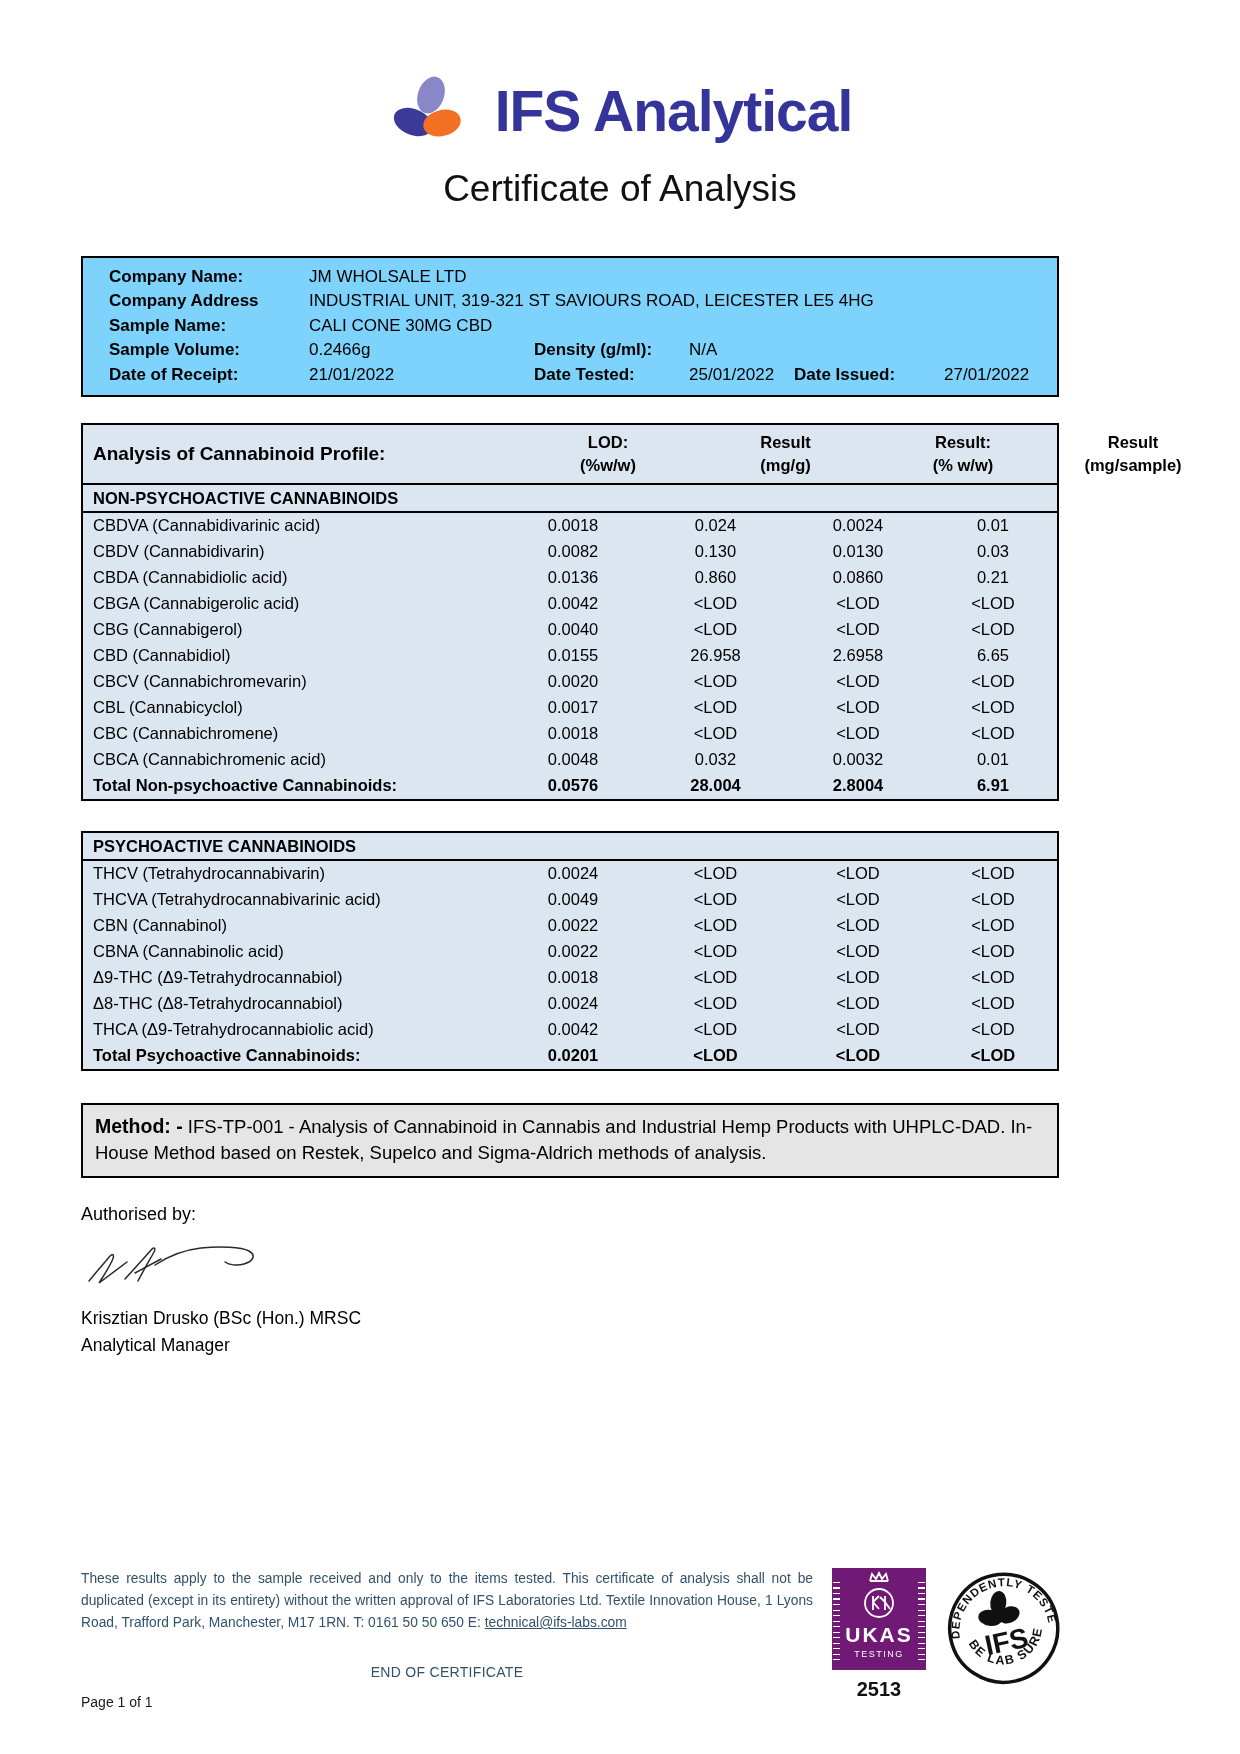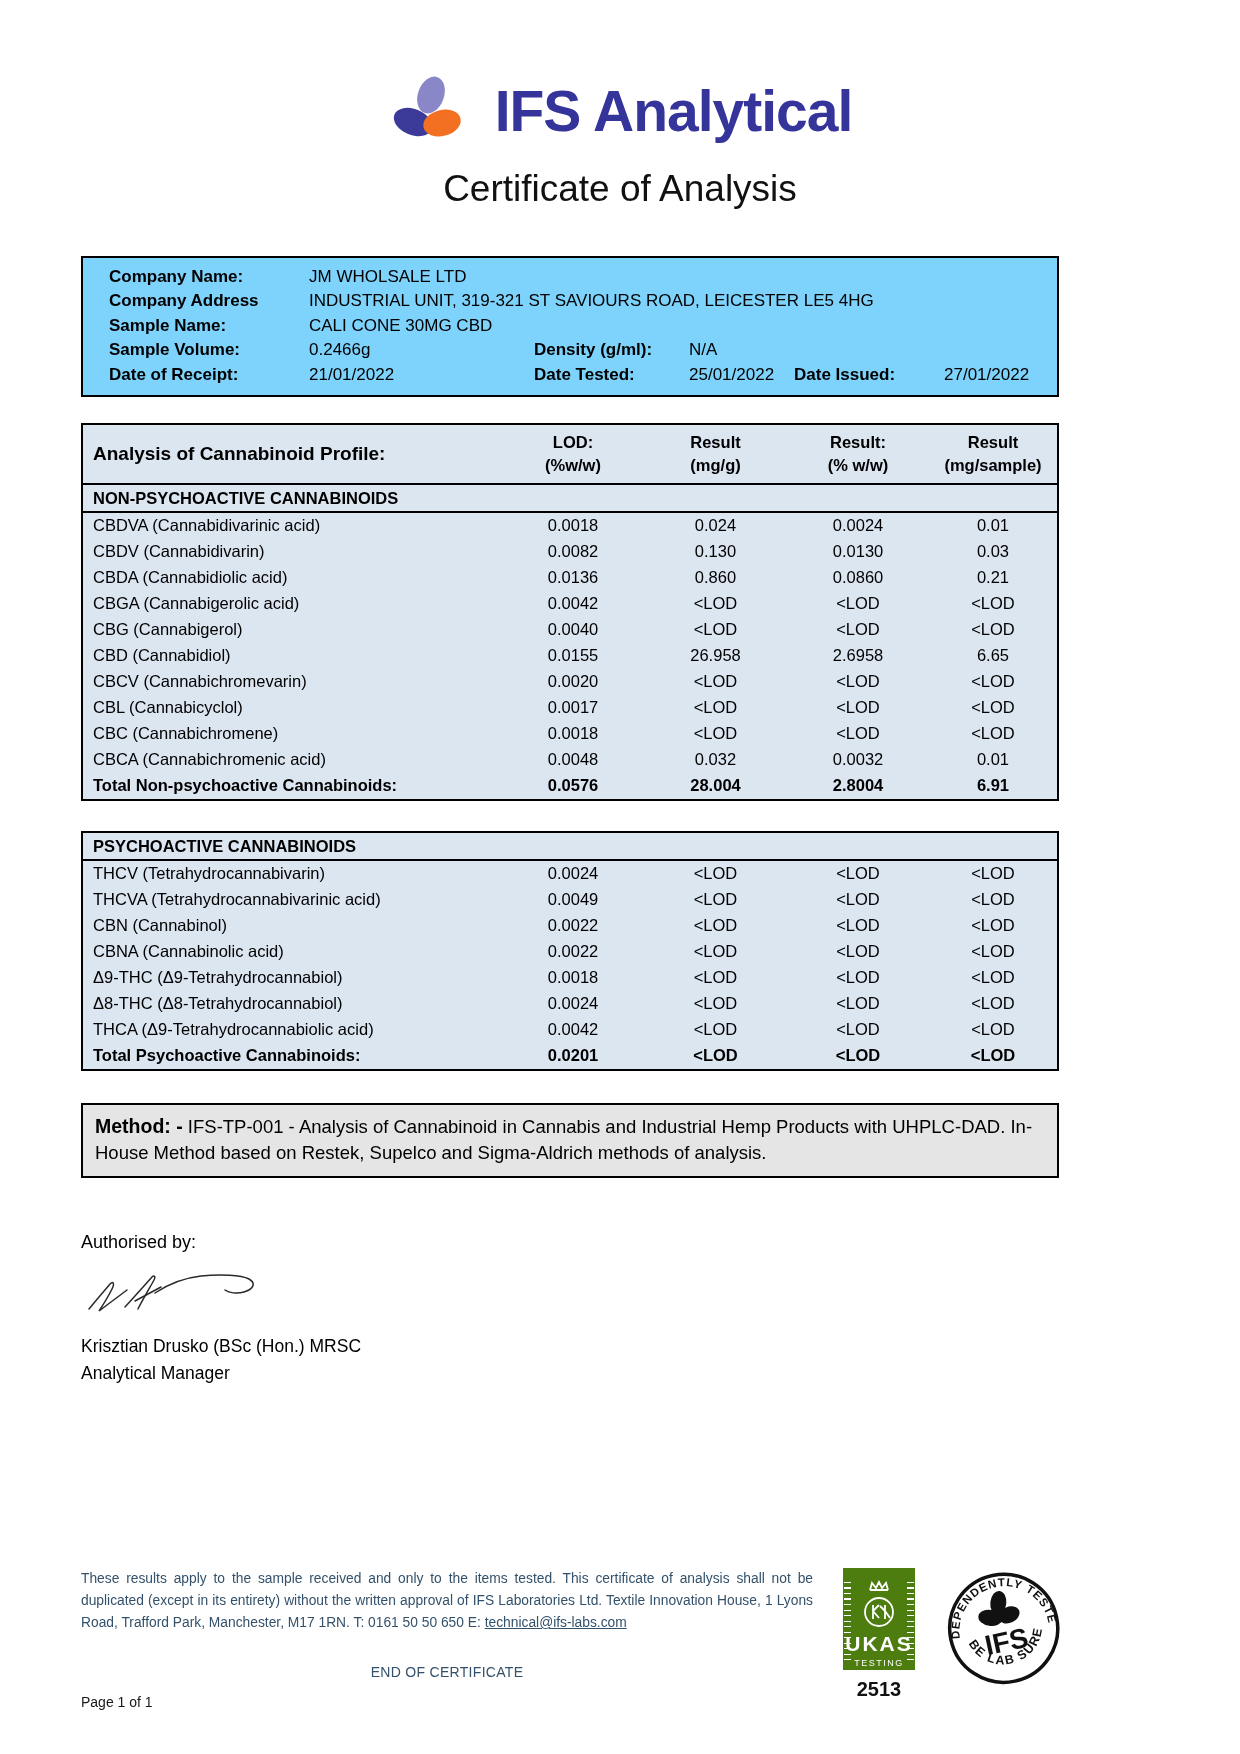--- a/index.html
+++ b/index.html
@@ -23,58 +23,58 @@
   .info-row { display:flex; }
   .ilabel  { font-weight:700; width:200px; flex:none; }
   .ival-w  { width:225px; flex:none; }
   .ilabel2 { font-weight:700; width:155px; flex:none; }
   .ival2-w { width:105px; flex:none; }
   .ilabel3 { font-weight:700; width:150px; flex:none; }
 
   
   .atable { margin-top:26px; border:2.5px solid #000; background:#dce6f1; font-size:16.5px; }
   .atable.second { margin-top:30px; }
-  .thead { display:flex; border-bottom:2.5px solid #000; padding:6px 0 5px 0; }
+  .thead { display:flex; border-bottom:2.5px solid #000; padding:6px 0 5px 0;gap:35px; }
   .thead-title { width:420px; flex:none; display:flex; align-items:center; font-weight:700; font-size:19px; padding-left:10px; }
   .thcell { text-align:center; font-weight:700; line-height:1.4; }
   .c2 { width:140px; flex:none; } .c3 { width:145px; flex:none; }
   .c4 { width:140px; flex:none; } .c5 { width:130px; flex:none; }
   .section-head { font-weight:700; padding:4px 10px 3px 10px; border-bottom:2.5px solid #000; font-size:16.5px; }
   .trow { display:flex; padding:3.5px 0; align-items:baseline; }
   .tname { width:420px; flex:none; padding-left:10px; }
   .tval { text-align:center; }
   .trow.bold { font-weight:700; }
 
   
   .method-box {
     margin-top:32px; border:2.5px solid #000; background:#e5e5e5;
     padding:8px 12px 10px 12px; font-size:18.5px; line-height:1.42;
   }
   .method-box b { font-size:19.5px; }
 
   
-  .auth-label { margin-top:54px; font-size:18px; }
+  .auth-label { margin-top:26px; font-size:18px; }
   .sig { margin:10px 0 2px 2px; }
   .sig-name { font-size:17.5px; line-height:1.5; margin-top:8px; }
 
   
   .footer { position:absolute; top:1568px; left:81px; width:1080px; display:flex; gap:11px; }
   .foot-left { width:732px; flex:none; }
   .disclaimer {
     font-size:13.8px; line-height:1.6; text-align:justify; color:#33516b;
   }
   .disclaimer a { color:#33516b; text-decoration:underline; }
   .end-cert { margin-top:30px; text-align:center; font-size:14px; color:#33516b; letter-spacing:0.3px; }
   .page-num { margin-top:14px; font-size:14px; color:#1a1a1a; }
 
   .ukas-col { width:110px; flex:none; display:flex; flex-direction:column; align-items:center; }
   .ukas-box {
-    width:72px; height:102px; background:#4d7c0f; position:relative;
+    width:94px; height:102px; background:#701a75; position:relative;
     display:flex; flex-direction:column; align-items:center; justify-content:flex-start;
-    color:#fff; padding-top:12px;
+    color:#fff; padding-top:3px;
   }
   .ukas-box::before, .ukas-box::after {
     content:""; position:absolute; top:10px; bottom:10px; width:7px;
     background:repeating-linear-gradient(to bottom, transparent 0 4px, #fff 4px 5.5px);
   }
   .ukas-box::before { left:1px; } .ukas-box::after { right:1px; }
   .ukas-word { font-size:21px; font-weight:700; letter-spacing:2px; margin-top:-2px; }
   .ukas-sub { font-size:9px; letter-spacing:1.5px; margin-top:2px; }
   .ukas-num { margin-top:8px; font-size:20px; font-weight:700; color:#111; }
 

